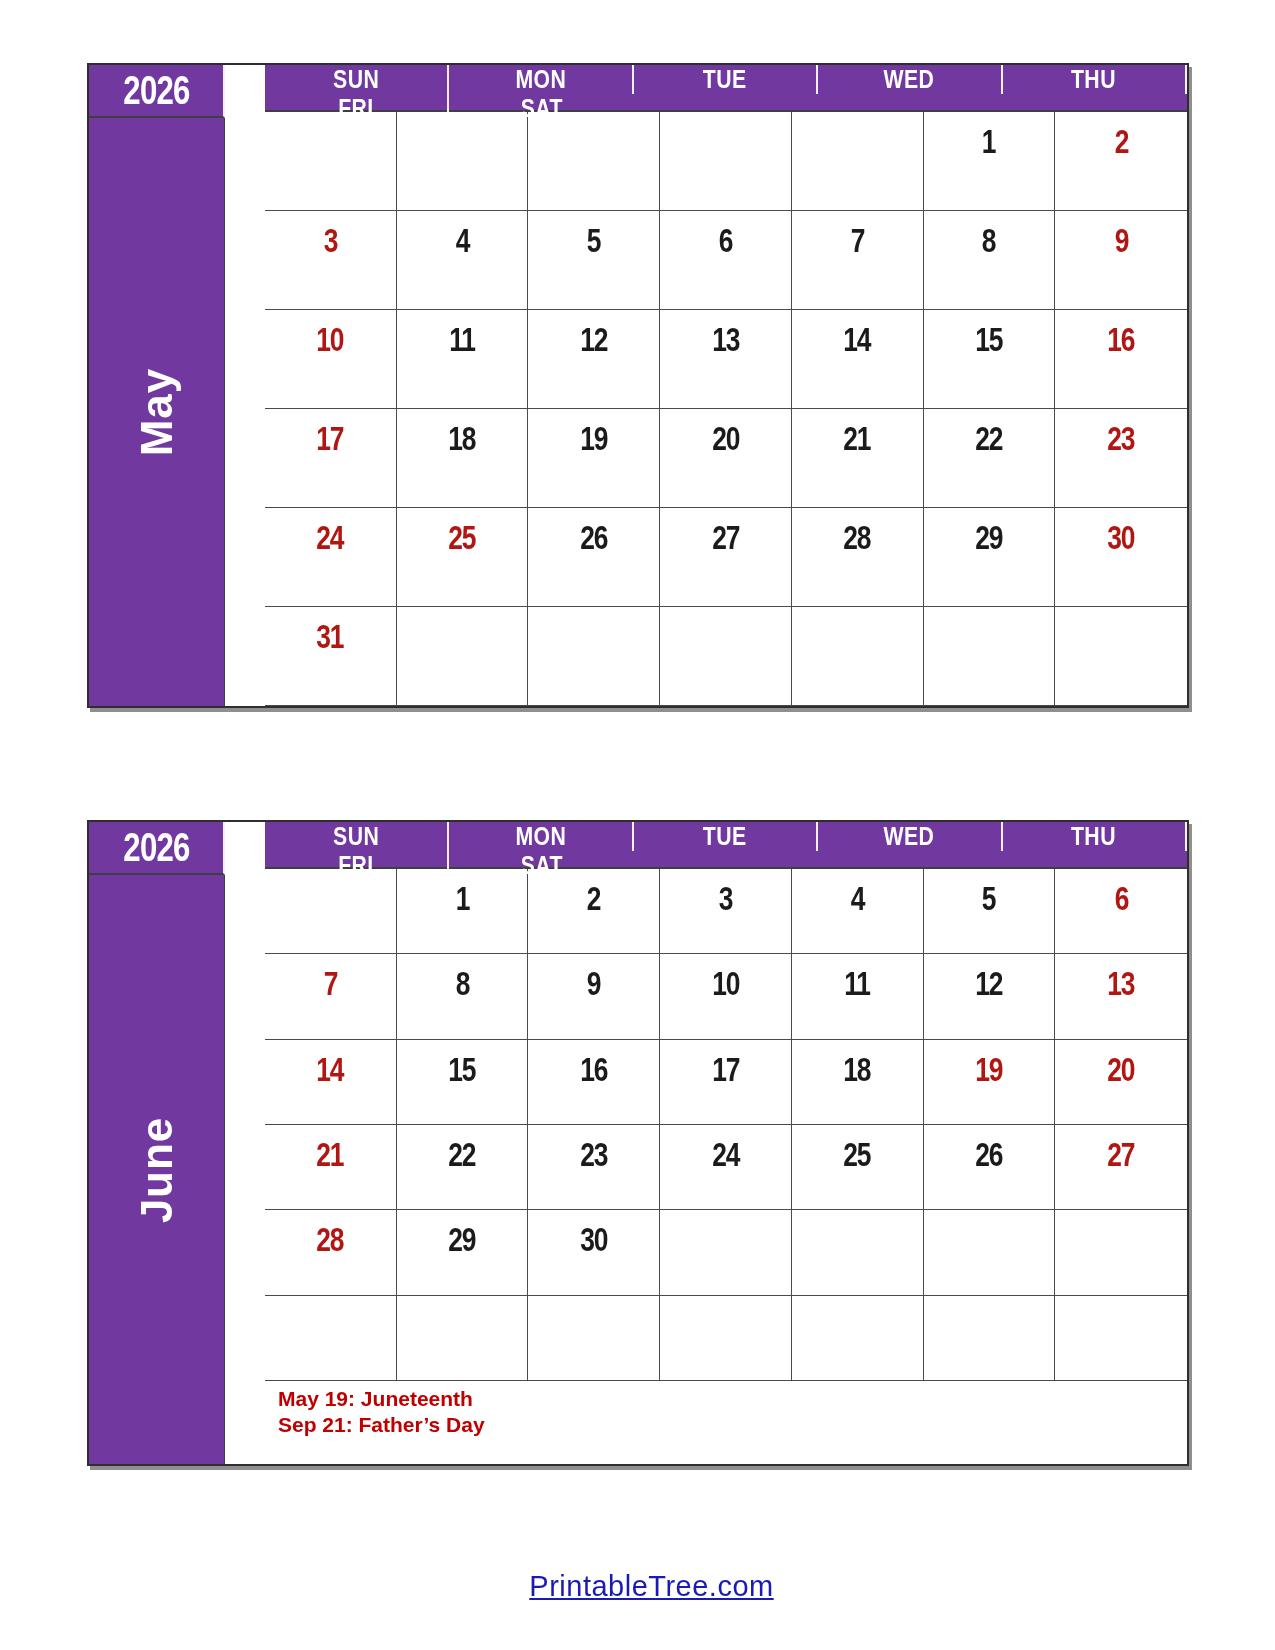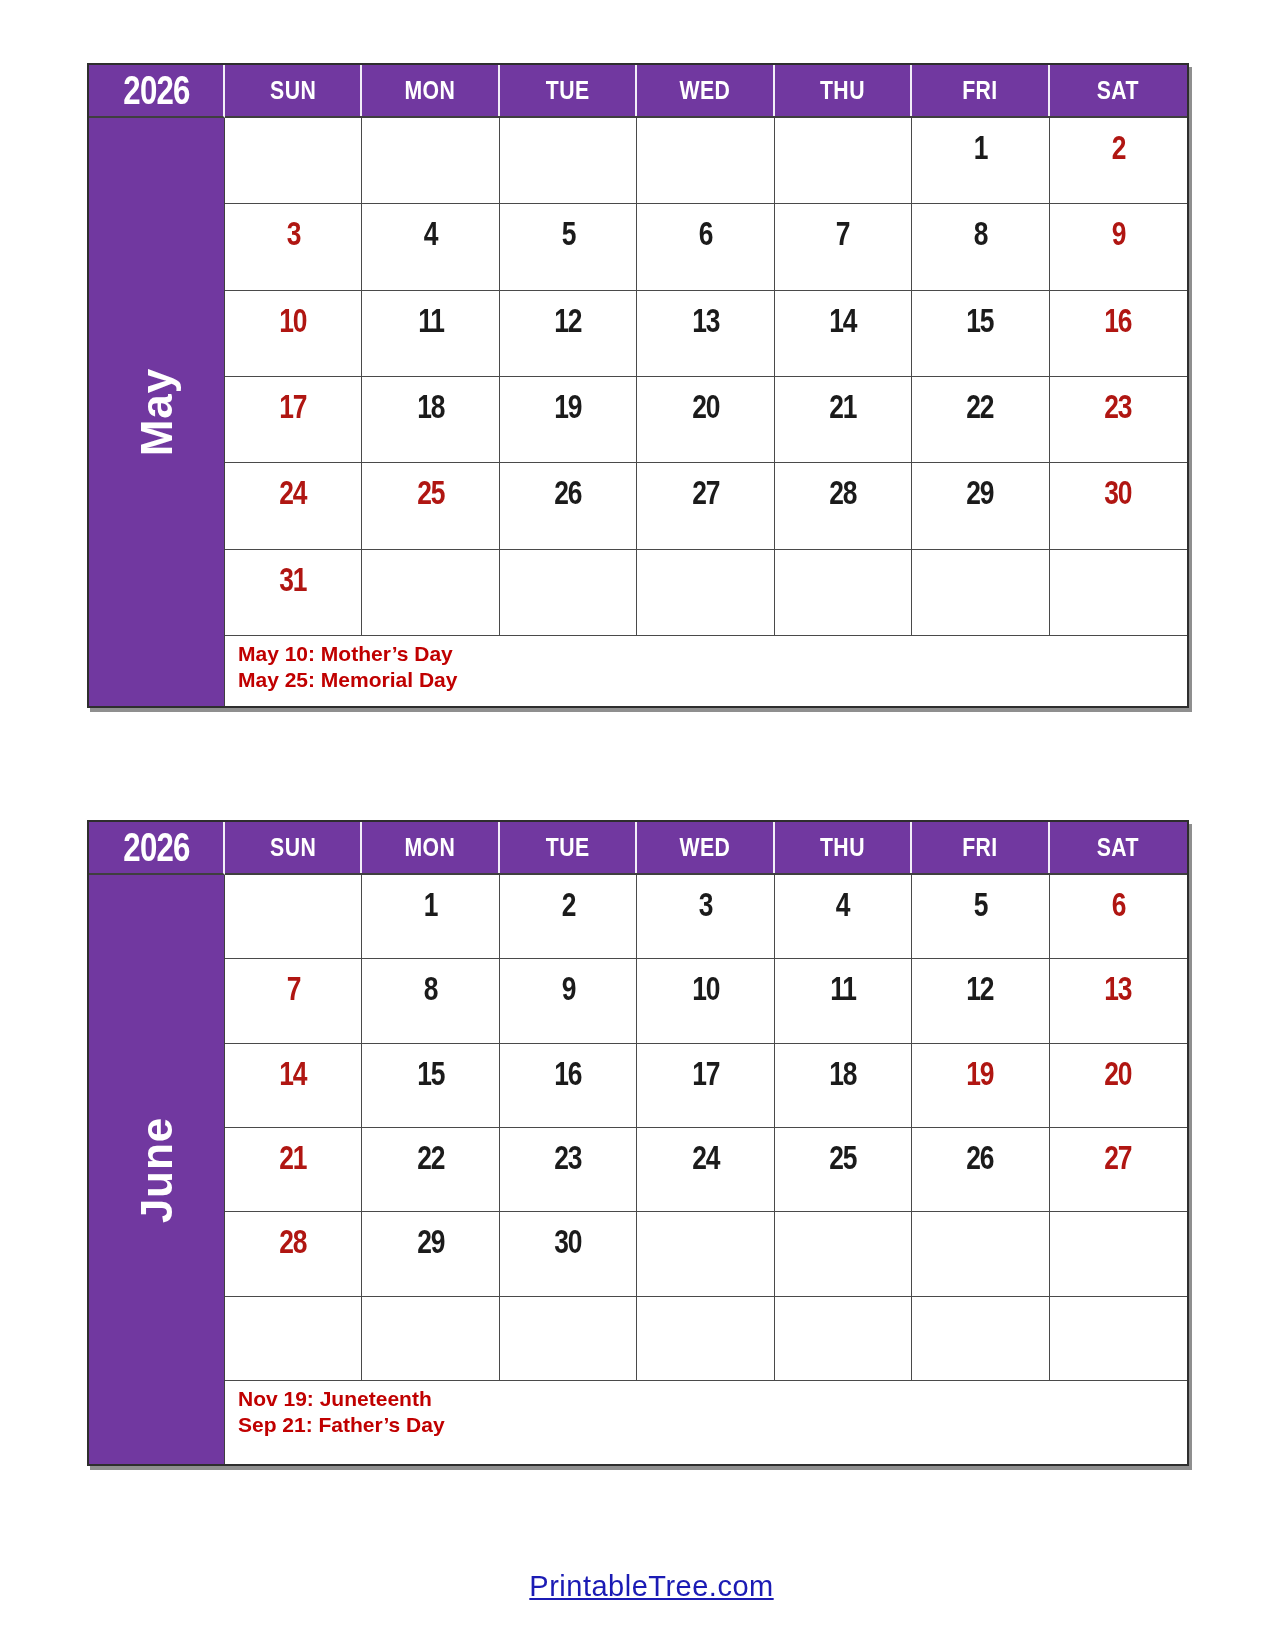--- a/index.html
+++ b/index.html
@@ -5,21 +5,21 @@
   * { margin:0; padding:0; box-sizing:border-box; }
   html,body { background:#ffffff; }
   body {
     width:1275px; height:1650px; position:relative; overflow:hidden;
     font-family:"Liberation Sans", sans-serif;
   }
   .calendar {
     position:absolute; left:87px; width:1102px;
     background:#fff; border:2px solid #2e2e2e;
     box-shadow:3px 4px 0 0 #8f8f8f;
-    display:flex; flex-direction:row;
+    display:flex; flex-direction:row;gap:40px;
   }
   .cal-0 { top:63px;  height:645px; }
   .cal-1 { top:820px; height:646px; }
 
   
   .sidebar { width:136px; background:#7138A0; display:flex; flex-direction:column; flex-shrink:0; }
   .yearcell {
     height:53px; display:flex; align-items:center; justify-content:center;
     color:#fff; border-right:2px solid #f3eef8; border-bottom:2px solid #3f3f3f;
   }
@@ -27,21 +27,21 @@
   .montharea { flex:1; position:relative; border-right:1px solid #3f3f3f; }
   .monthtext {
     position:absolute; top:50%; left:50%;
     transform:translate(-50%,-50%) rotate(-90deg);
     color:#fff; font-size:44px; font-weight:bold; letter-spacing:1px; white-space:nowrap;
   }
 
   
   .main { flex:1; display:flex; flex-direction:column; }
   .weekdays {
-    height:53px; background:#7138A0; display:grid; grid-template-columns:repeat(7,1fr);
+    height:47px; background:#7138A0; display:grid; grid-template-columns:repeat(5,1fr);
     border-bottom:2px solid #3f3f3f;
   }
   .dayhead { display:flex; align-items:center; justify-content:center; color:#fff; border-right:2px solid #f3eef8; }
   .dayhead:last-child { border-right:none;border-radius:12px; }
   .dayhead .cond { font-size:25px; font-weight:bold; display:inline-block; transform:scaleX(0.85); letter-spacing:0.5px; }
 
   .grid { flex:1; display:grid; grid-template-columns:repeat(7,1fr); grid-template-rows:repeat(6,1fr); }
   .daycell {
     border-right:1px solid #4a4a4a; border-bottom:1px solid #4a4a4a;
     text-align:center; padding-top:11px; background:#fff;
@@ -139,24 +139,20 @@
         <div class="daycell"><span class="num">29</span></div>
         <div class="daycell"><span class="num red">30</span></div>
         <div class="daycell"><span class="num red">31</span></div>
         <div class="daycell"></div>
         <div class="daycell"></div>
         <div class="daycell"></div>
         <div class="daycell"></div>
         <div class="daycell"></div>
         <div class="daycell"></div>
       </div>
-    <div class="holidays hol-0">
-        <div class="holiday-line">May 10: Mother’s Day</div>
-        <div class="holiday-line">May 25: Memorial Day</div>
-      </div>
   </div>
 </div>
 
 <div class="calendar cal-1">
   <div class="sidebar">
     <div class="yearcell">
       <span class="cond">2026</span>
     </div>
     <div class="montharea">
       <span class="monthtext">June</span>
@@ -224,21 +220,21 @@
         <div class="daycell"></div>
         <div class="daycell"></div>
         <div class="daycell"></div>
         <div class="daycell"></div>
         <div class="daycell"></div>
         <div class="daycell"></div>
         <div class="daycell"></div>
         <div class="daycell"></div>
       </div>
     <div class="holidays hol-1">
-        <div class="holiday-line">Nov 19: Juneteenth</div>
+        <div class="holiday-line">May 19: Juneteenth</div>
         <div class="holiday-line">Sep 21: Father’s Day</div>
       </div>
   </div>
 </div>
 
 <div class="footer">
   <a href="#">PrintableTree.com</a>
 </div>
 
 </body></html>

